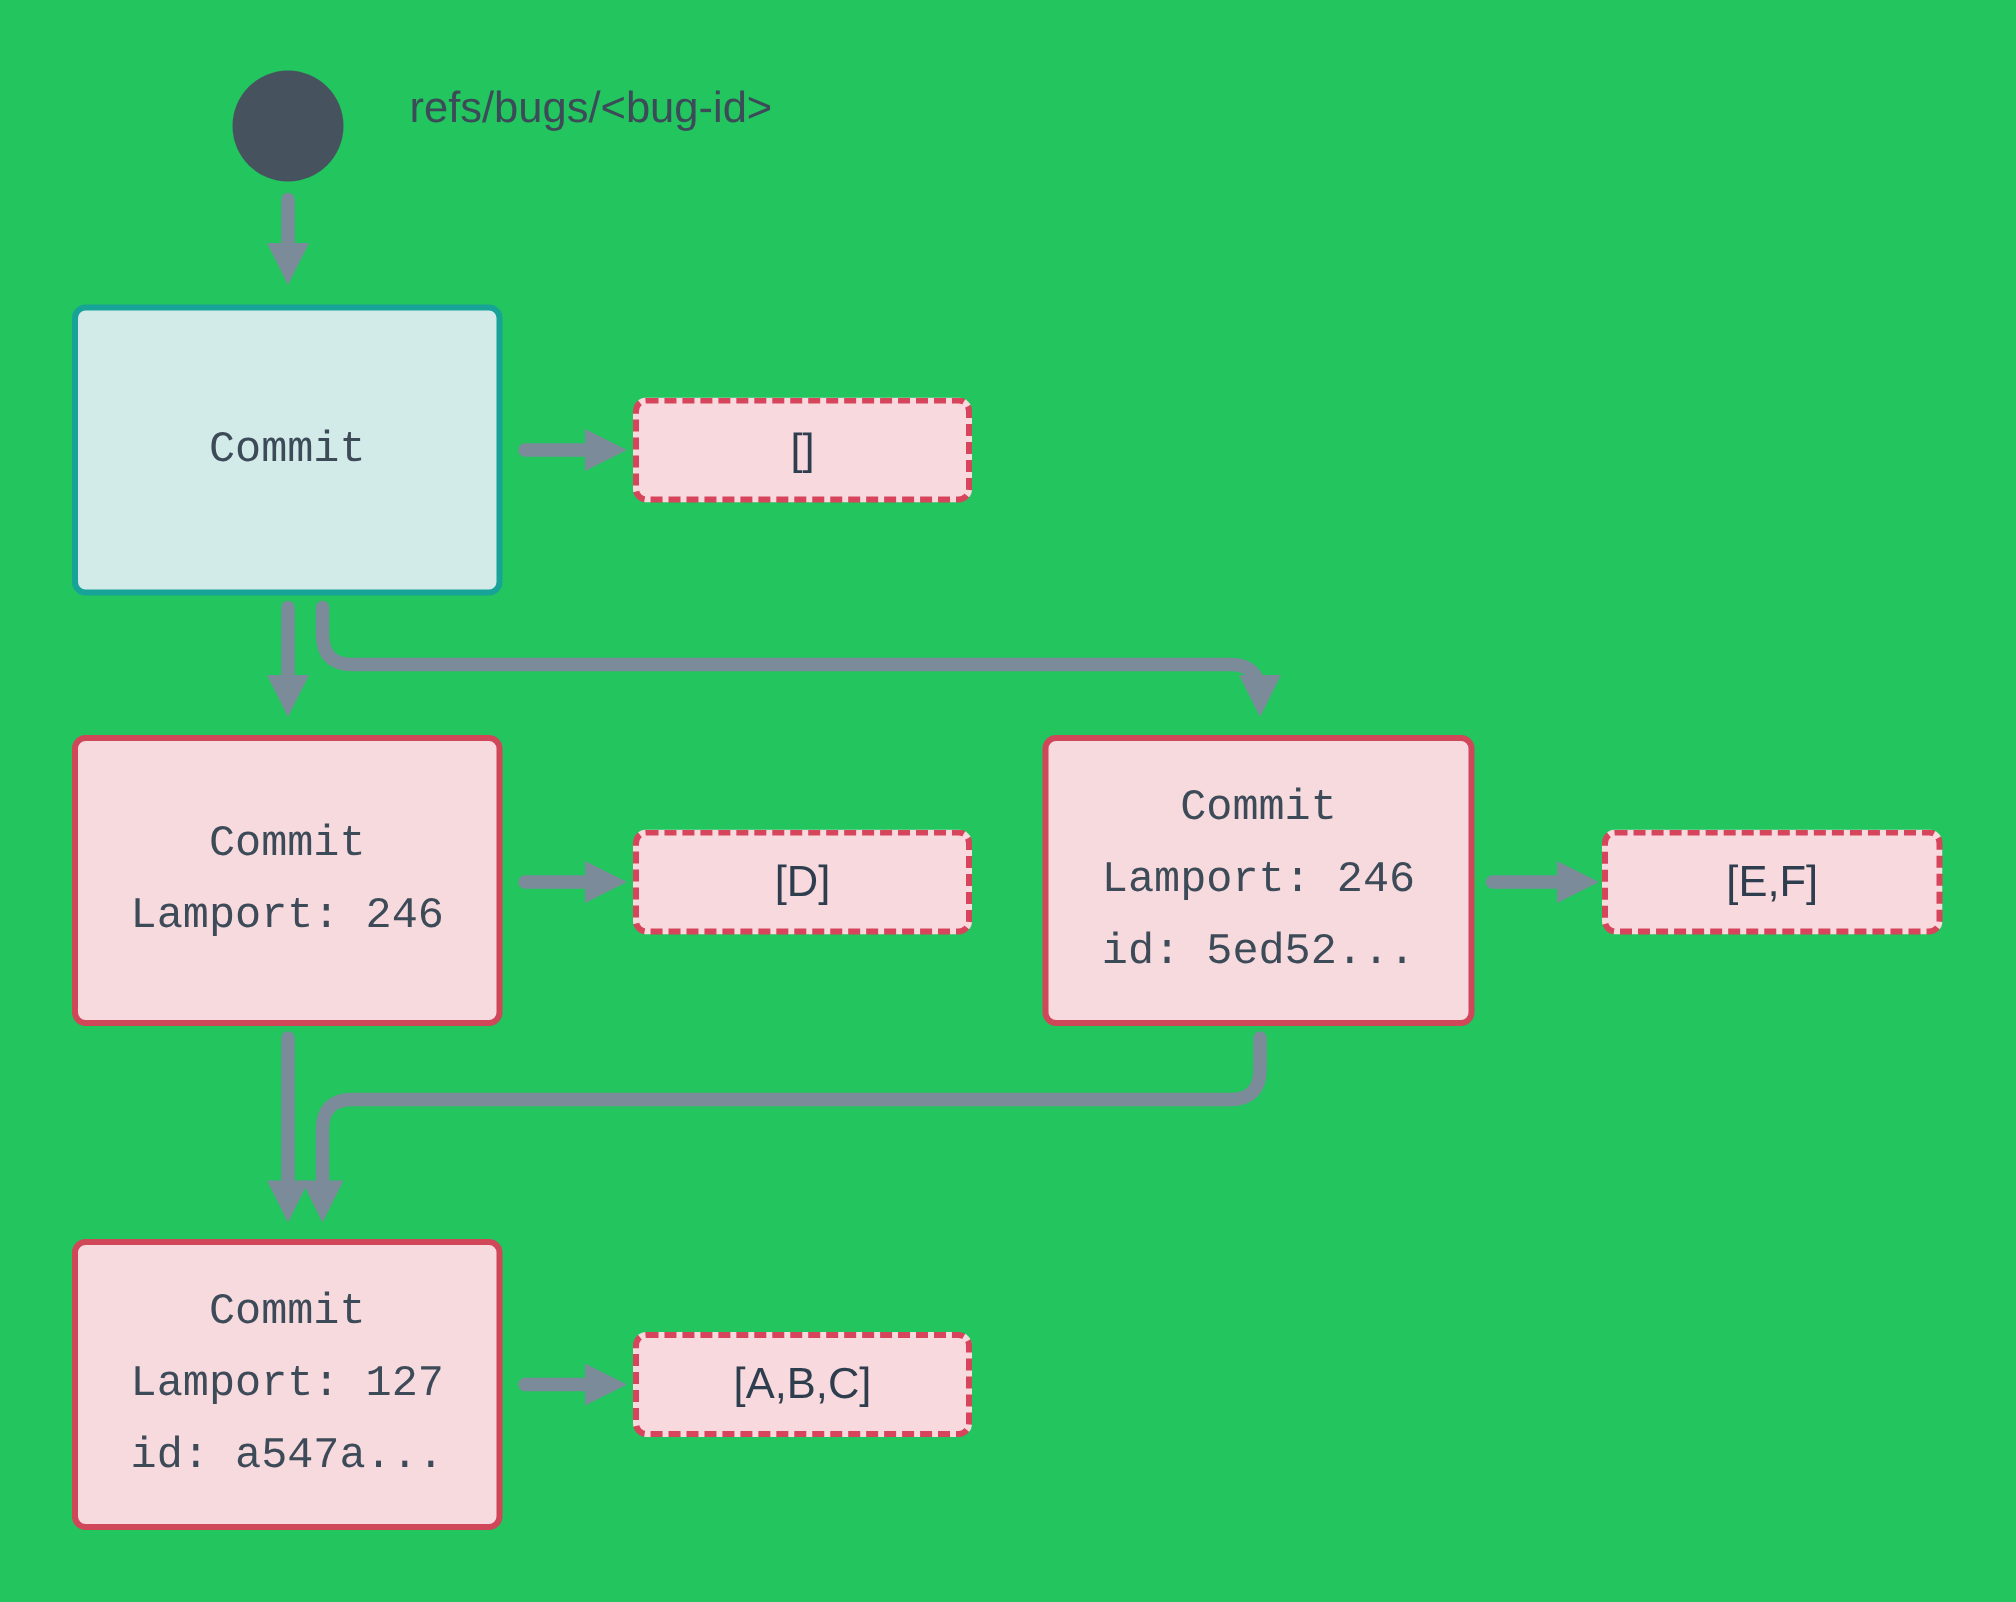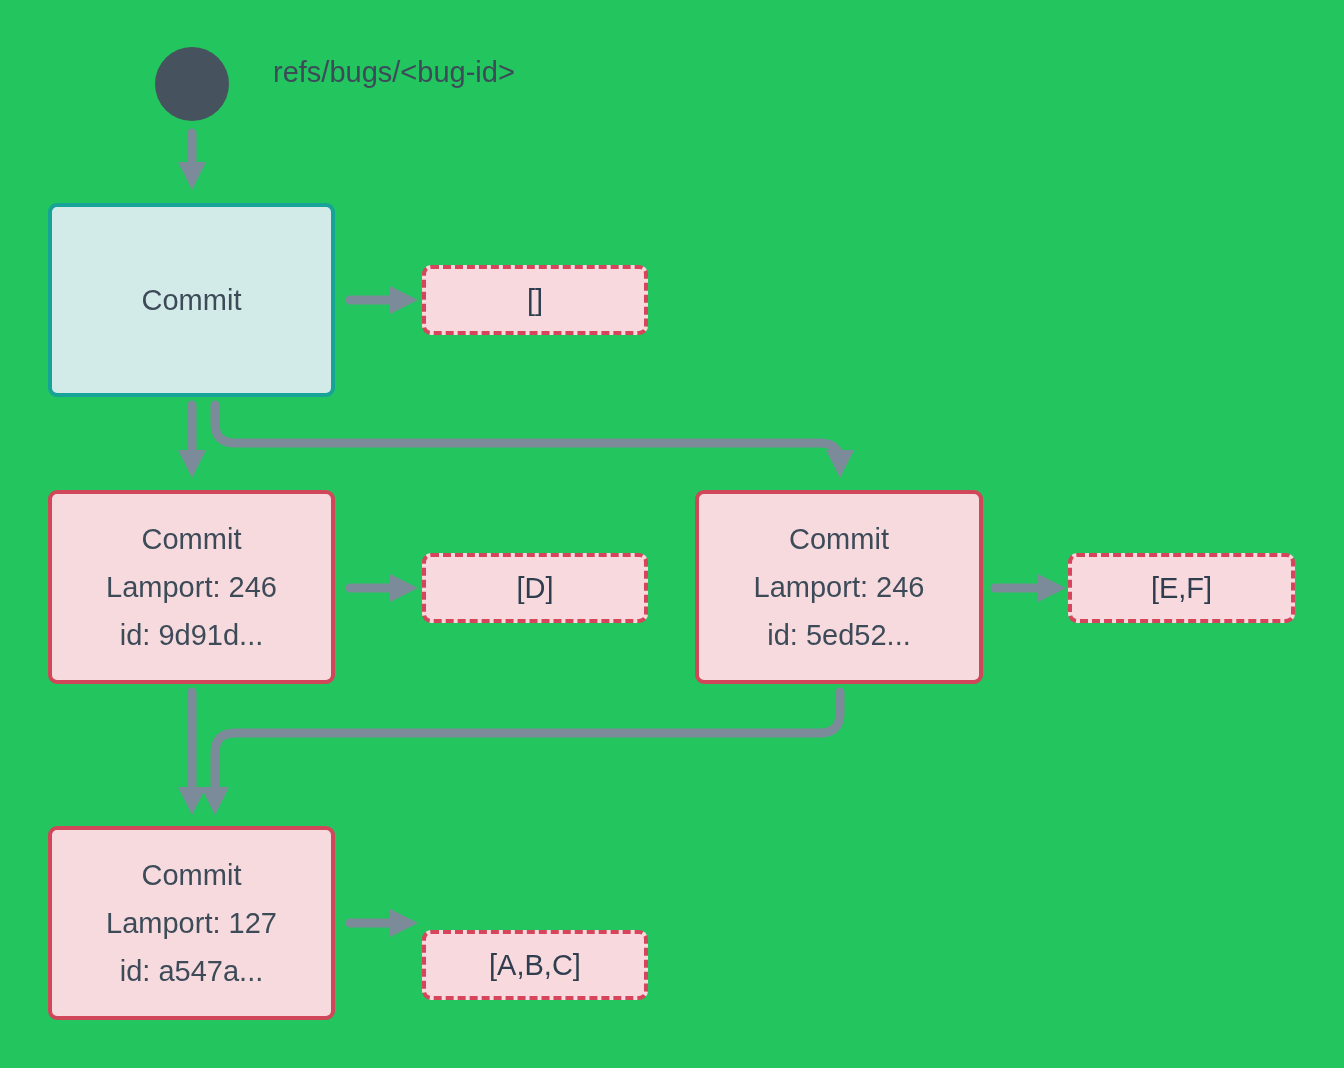--- a/index.html
+++ b/index.html
@@ -34,21 +34,21 @@
     position:absolute;
     width:287px;height:194px;
     border-radius:9px;
     box-sizing:border-box;
     display:flex;flex-direction:column;
     align-items:center;justify-content:center;
     gap:0;
     font-size:29px;color:#3d4b59;
     text-align:center;
   }
-  .commit .line{line-height:48px;white-space:nowrap;}
+  .commit .line{line-height:48px;white-space:nowrap;font-family:Liberation Mono, monospace;}
   .commit.head{
     background:#d3ebe8;
     border:4px solid #17a398;
   }
   .commit.red{
     background:#f7dade;
     border:4px solid #d0475a;
   }
   .commit.c-head{left:48px;top:203px;}
   .commit.c-left{left:48px;top:490px;}
@@ -61,21 +61,21 @@
     box-sizing:border-box;
     border:4px dashed #d6455b;
     border-radius:9px;
     background:#f8d9dd;
     display:flex;align-items:center;justify-content:center;
     font-size:29px;color:#2f3e4e;
   }
   .p-head{left:422px;top:265px;}
   .p-left{left:422px;top:553px;}
   .p-right{left:1068px;top:553px;width:227px;}
-  .p-merge{left:422px;top:888px;margin-top:42px;}
+  .p-merge{left:422px;top:888px;}
 </style>
 </head>
 <body>
 
 <div class="stage">
 
   <svg class="arrow-layer" width="1344" height="1068" viewBox="0 0 1344 1068" fill="none">
     <defs>
       <marker id="ah" markerUnits="userSpaceOnUse" markerWidth="32" markerHeight="32" viewBox="0 0 32 32" refX="18" refY="16" orient="auto">
         <path d="M2,2 L30,16 L2,30 Z" fill="#7b8b9a"></path>
@@ -106,21 +106,20 @@
   <div class="commit head c-head">
     <div class="line">Commit</div>
   </div>
   <div class="payload p-head">
     <span>[]</span>
   </div>
 
   <div class="commit red c-left">
     <div class="line">Commit</div>
     <div class="line">Lamport: 246</div>
-    <div class="line">id: 9d91d...</div>
   </div>
   <div class="payload p-left">
     <span>[D]</span>
   </div>
 
   <div class="commit red c-right">
     <div class="line">Commit</div>
     <div class="line">Lamport: 246</div>
     <div class="line">id: 5ed52...</div>
   </div>

